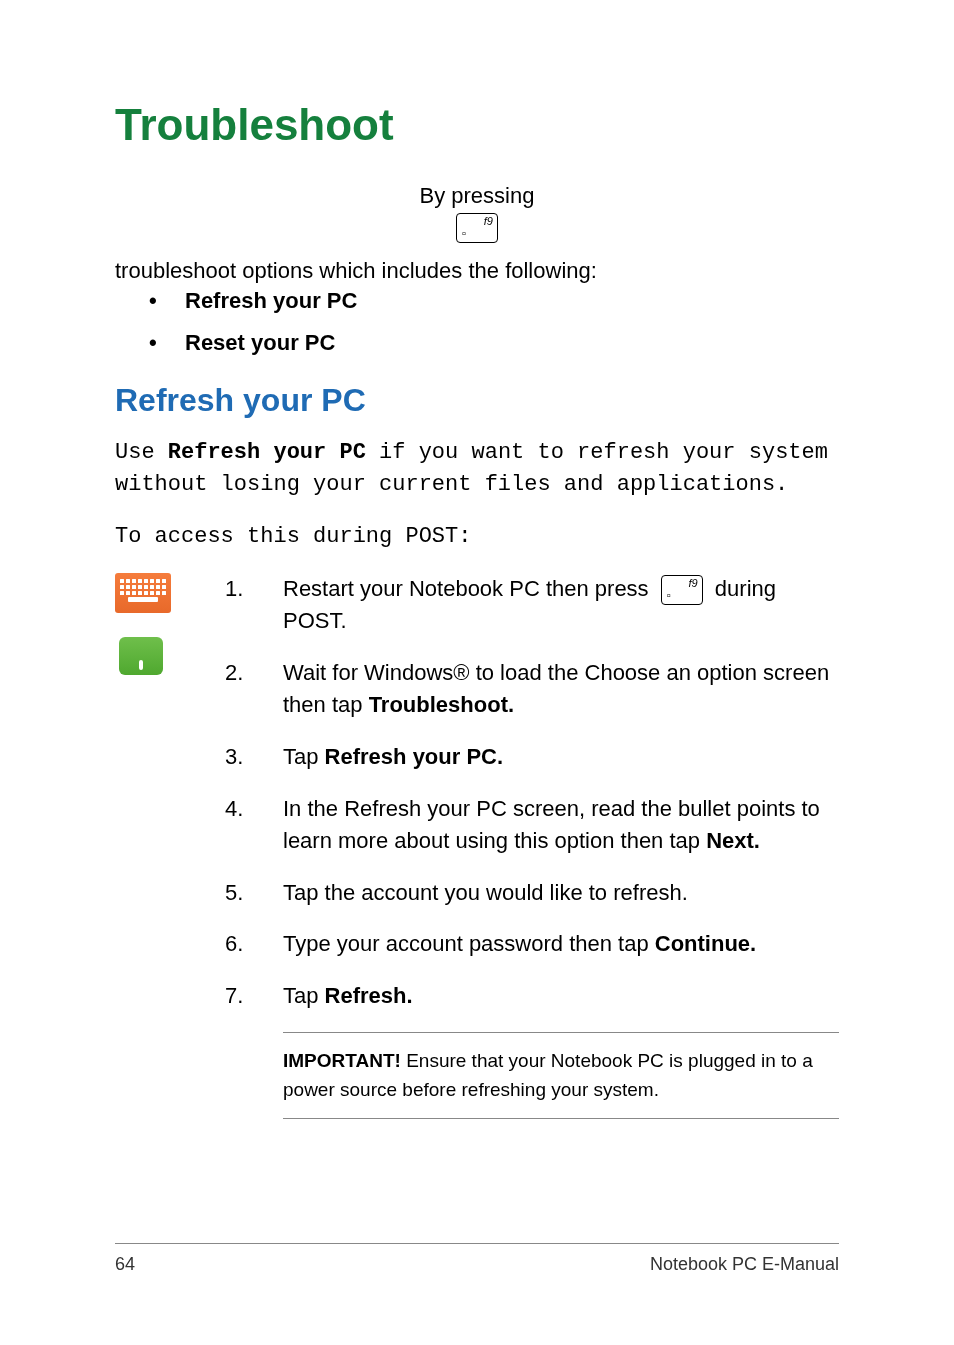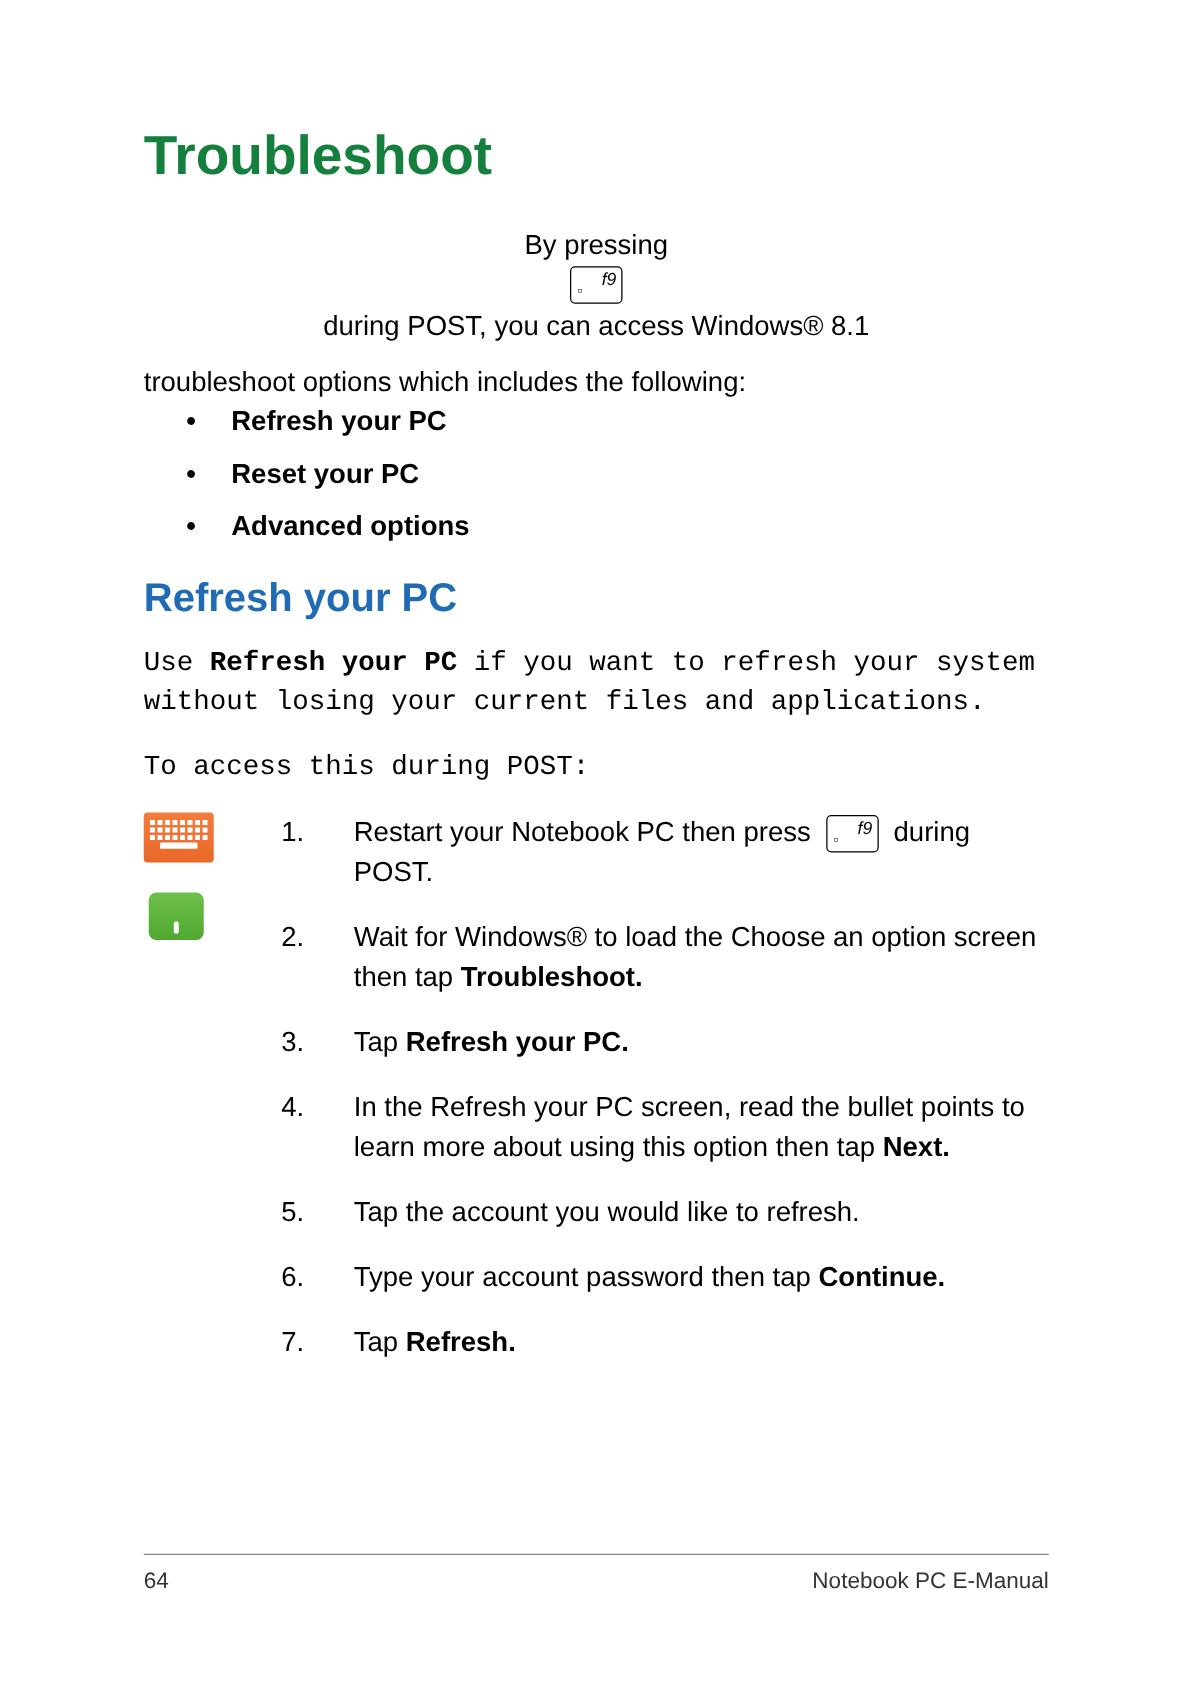--- a/index.html
+++ b/index.html
@@ -47,21 +47,21 @@
       margin: 0 6px;
       padding: 2px 4px;
       font-size: 10px;
       line-height: 1;
       vertical-align: middle;
       position: relative;
       gap: 2px;
     }
     .key-icon .f9 {
       font-style: italic;
-      font-size: 14px;
+      font-size: 11px;
       position: absolute;
       top: 2px;
       right: 4px;
     }
     .key-icon .keysym {
       position: absolute;
       bottom: 3px;
       left: 5px;
       font-size: 11px;
     }
@@ -200,28 +200,26 @@
 <body>
 
 <h1 class="title">Troubleshoot</h1>
 
 <div class="intro-line">
   <span>By pressing </span>
   <span class="key-icon">
     <span class="keysym">▫</span>
     <span class="f9">f9</span>
   </span>
-  <span> during POST, you can access Windows® 8.1</span>
 </div>
 <div class="intro-line2">troubleshoot options which includes the following:</div>
 
 <ul class="bullet-list">
   <li>Refresh your PC</li>
   <li>Reset your PC</li>
-  <li>Advanced options</li>
 </ul>
 
 <h2 class="subtitle">Refresh your PC</h2>
 
 <p class="para">
   <span>Use </span><span class="bold">Refresh your PC</span><span> if you want to refresh your system without losing your current files and applications.</span>
 </p>
 
 <p class="para">To access this during POST:</p>
 
@@ -308,20 +306,23 @@
       </div>
     </div>
 
     <div class="step">
       <div class="num">7.</div>
       <div class="txt">
         <span>Tap </span><span class="bold">Refresh.</span>
       </div>
     </div>
 
+    <div class="note-box">
+      <span class="bold">IMPORTANT!</span><span> Ensure that your Notebook PC is plugged in to a power source before refreshing your system.</span>
+    </div>
 
   </div>
 </div>
 
 <div class="footer">
   <span>64</span>
   <span>Notebook PC E-Manual</span>
 </div>
 
 </body></html>

